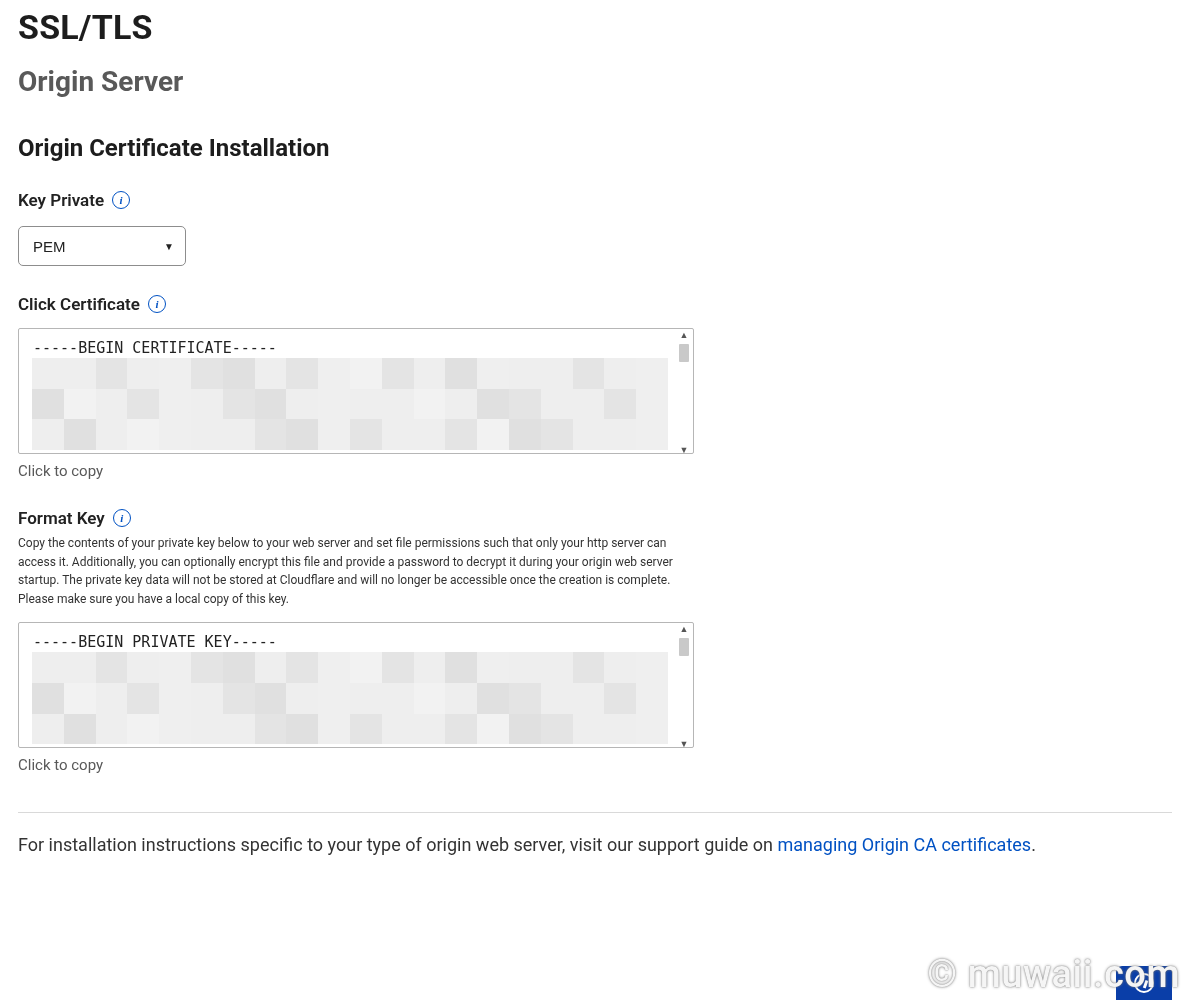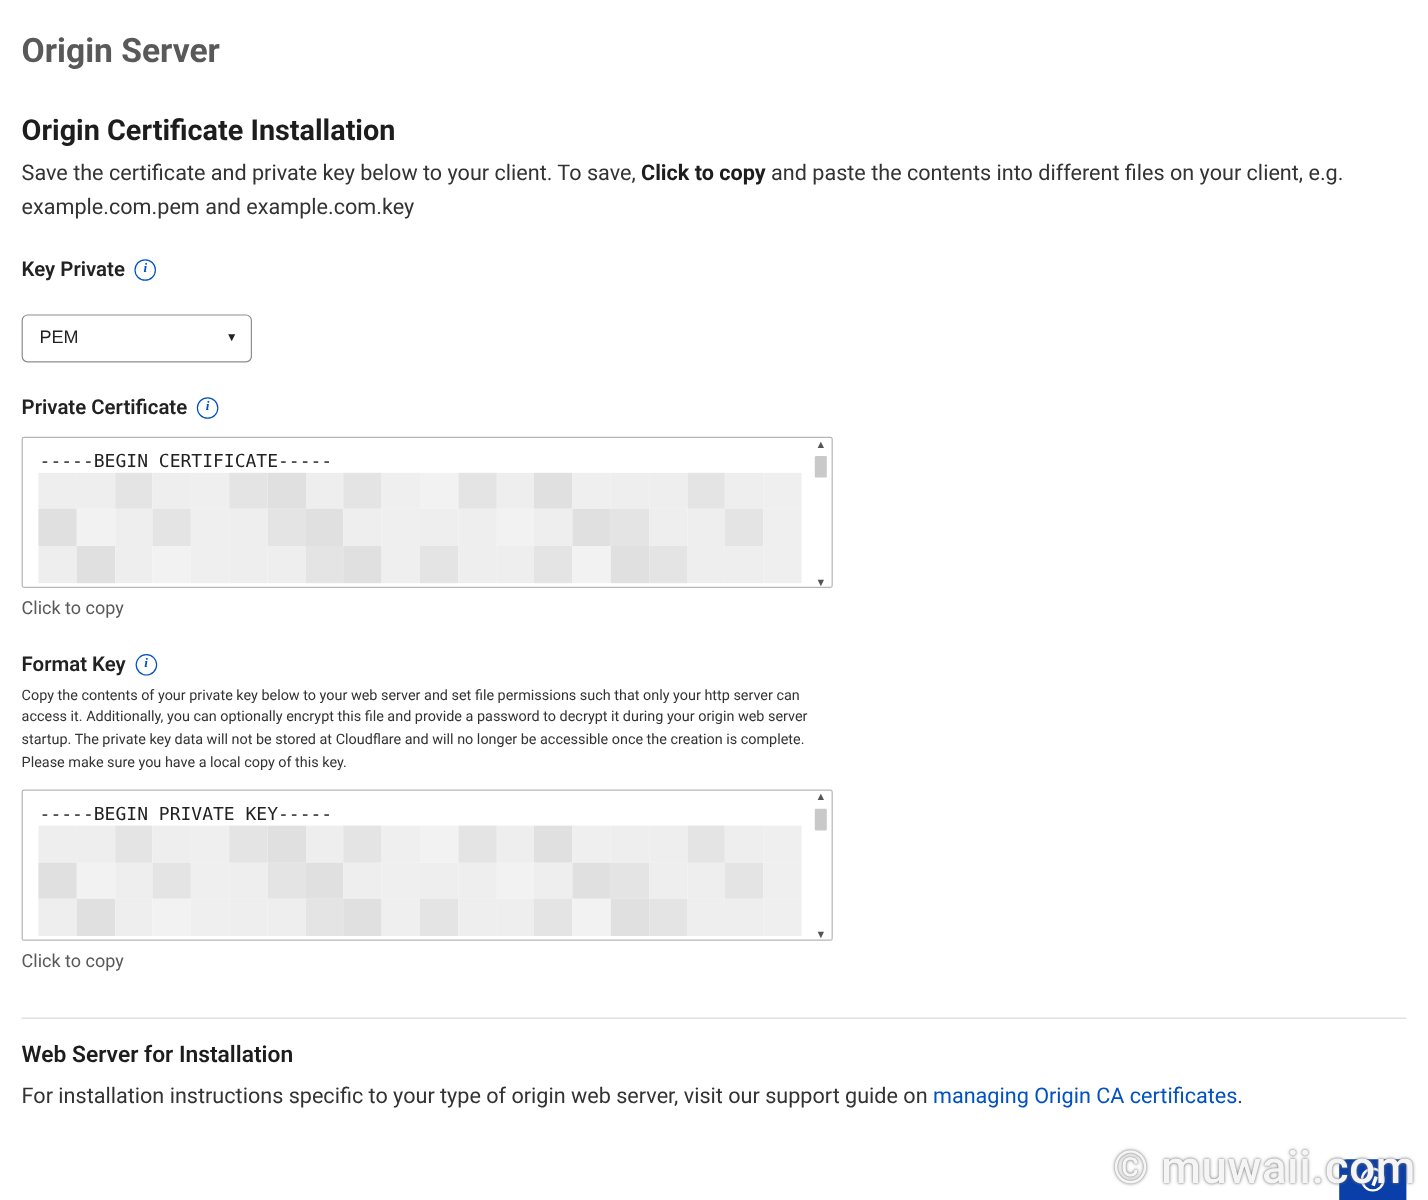--- a/index.html
+++ b/index.html
@@ -12,21 +12,21 @@
   html,body{margin:0;padding:0;background:#fff;color:var(--text);font-family:-apple-system,BlinkMacSystemFont,"Segoe UI",Roboto,Helvetica,Arial,sans-serif;}
   body{width:1190px;min-height:1000px;position:relative;}
   .page{padding:8px 18px 0 18px;}
   h1{font-size:34px;font-weight:700;margin:0;line-height:1.15;letter-spacing:.2px;}
   .subhead{font-size:28px;color:var(--muted);margin-top:18px;font-weight:700;}
   h2{font-size:24px;font-weight:700;margin:36px 0 8px 0;}
   p.lead{font-size:18px;line-height:1.55;color:#333;margin:6px 0 0 0;max-width:1140px;}
   .bold{font-weight:700;color:#1d1d1d;}
   .field-label{display:flex;align-items:center;gap:8px;font-size:17px;font-weight:600;margin-top:28px;color:#222;}
   .info-icon{width:16px;height:16px;border:1.5px solid var(--link);border-radius:50%;display:inline-flex;align-items:center;justify-content:center;color:var(--link);font-family:Georgia,serif;font-style:italic;font-weight:700;font-size:11px;line-height:1;cursor:help;}
-  .select-wrap{position:relative;margin-top:27px;width:192px;}
+  .select-wrap{position:relative;margin-top:16px;width:168px;}
   .select{width:100%;height:40px;border:1px solid #8d8d8d;border-radius:5px;background:#fff;padding:0 34px 0 14px;font-size:15px;color:#222;text-align:left;cursor:pointer;}
   .select-caret{position:absolute;right:12px;top:50%;transform:translateY(-50%);pointer-events:none;font-size:10px;color:#222;}
   .textbox-wrap{position:relative;margin-top:14px;width:676px;}
   .textbox{width:676px;height:126px;border:1px solid var(--border);border-radius:2px;box-sizing:border-box;padding:10px 22px 10px 14px;font-family:ui-monospace,SFMono-Regular,Consolas,Menlo,monospace;font-size:15px;color:#222;resize:none;overflow:hidden;background:#fff;}
   .pixelated{position:absolute;left:14px;right:26px;top:30px;bottom:8px;display:grid;grid-template-columns:repeat(20,1fr);grid-template-rows:repeat(3,1fr);gap:0;pointer-events:none;}
   .pixelated span{background:#eee;}
   .pixelated span:nth-child(3n){background:#e4e4e4;}
   .pixelated span:nth-child(5n){background:#efefef;}
   .pixelated span:nth-child(7n){background:#e0e0e0;}
   .pixelated span:nth-child(11n){background:#f2f2f2;}
@@ -42,38 +42,36 @@
   a.link{color:var(--link);text-decoration:none;}
   .watermark{position:absolute;right:10px;bottom:4px;font-size:38px;font-weight:500;color:rgba(255,255,255,0.92);text-shadow:0 0 3px rgba(120,120,120,0.9),0 0 1px rgba(120,120,120,0.9);letter-spacing:.5px;pointer-events:none;display:flex;align-items:center;gap:6px;}
   .accent-tab{position:absolute;right:18px;bottom:0;width:56px;height:34px;background:#0a3ea8;border-radius:6px 6px 0 0;}
   .accent-tab::after{content:"";position:absolute;left:50%;top:50%;width:16px;height:16px;border:2.5px solid #fff;border-radius:50%;transform:translate(-50%,-50%);}
   .accent-tab::before{content:"";position:absolute;left:50%;top:14px;width:2.5px;height:8px;background:#fff;transform:translateX(-50%) rotate(20deg);transform-origin:bottom center;}
 </style>
 </head>
 <body>
 
 <div class="page">
+  <h1>SSL/TLS</h1>
   <div class="subhead">Origin Server</div>
 
   <h2>Origin Certificate Installation</h2>
-  <p class="lead">
-    <span>Save the certificate and private key below to your client. To save, </span><span class="bold">Click to copy</span><span> and paste the contents into different files on your client, e.g. example.com.pem and example.com.key</span>
-  </p>
 
   <div class="field-label">
     <span>Key Private</span>
     <span class="info-icon">i</span>
   </div>
   <div class="select-wrap">
     <button class="select">PEM</button>
     <span class="select-caret">▼</span>
   </div>
 
   <div class="field-label">
-    <span>Private Certificate</span>
+    <span>Click Certificate</span>
     <span class="info-icon">i</span>
   </div>
   <div class="textbox-wrap">
     <textarea class="textbox" readonly="" style="">-----BEGIN CERTIFICATE-----</textarea>
     <div class="pixelated">
         <span></span>
         <span></span>
         <span></span>
         <span></span>
         <span></span>
@@ -215,20 +213,19 @@
       <span class="arrow">▲</span>
       <span class="thumb"></span>
       <span class="track"></span>
       <span class="arrow">▼</span>
     </div>
   </div>
   <div class="copy-hint">Click to copy</div>
 
   <hr class="sep">
 
-  <h3>Web Server for Installation</h3>
   <p class="install">
     <span>For installation instructions specific to your type of origin web server, visit our support guide on </span><a href="#" class="link">managing Origin CA certificates</a><span>.</span>
   </p>
 </div>
 
 <div class="accent-tab"></div>
 <div class="watermark">© muwaii.com</div>
 
 </body></html>

